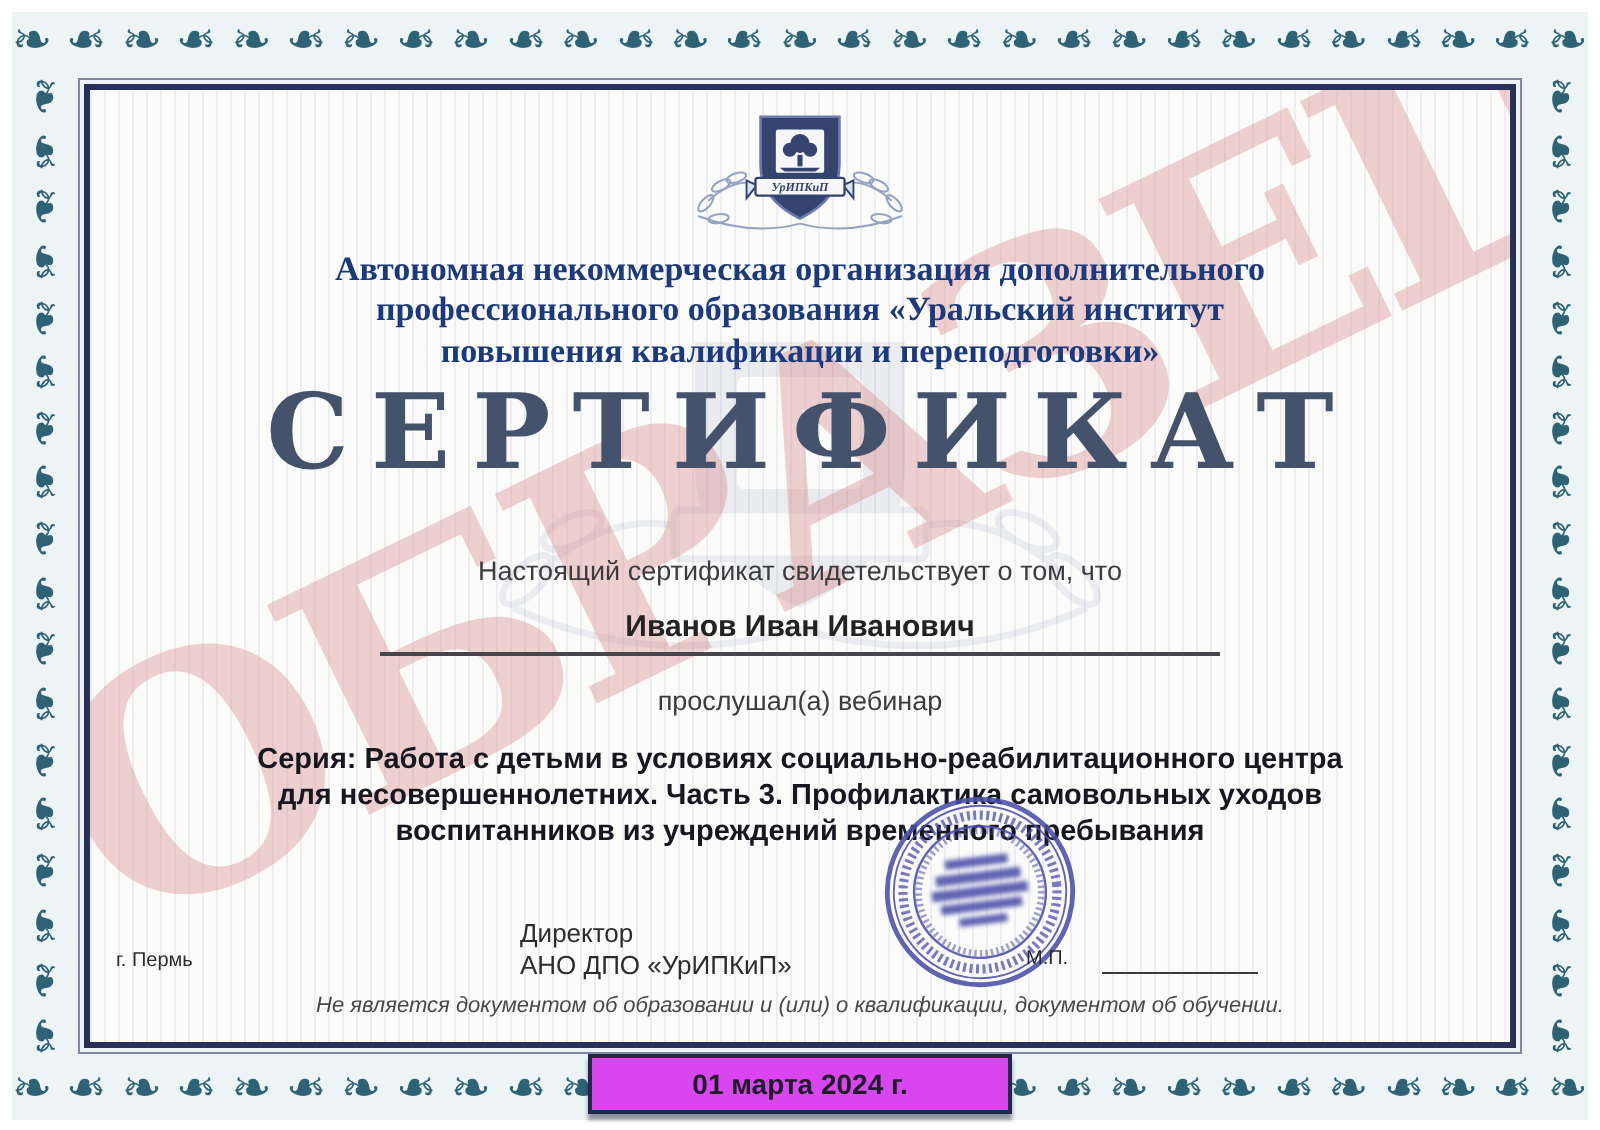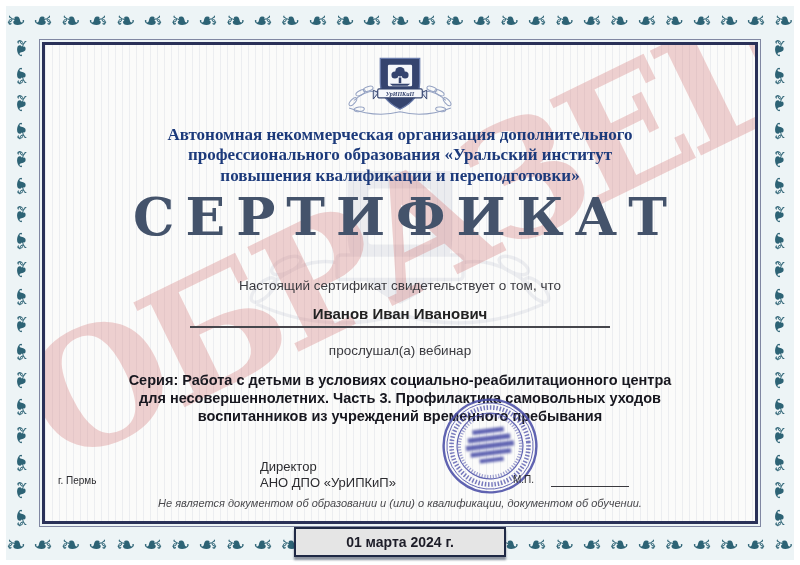--- a/index.html
+++ b/index.html
@@ -54,21 +54,21 @@
   .stamp{position:absolute;left:394px;top:350px;width:102px;height:102px;z-index:3;opacity:.88;}
   .director{position:absolute;left:215px;top:414px;z-index:4;text-align:left;
             font-size:13px;line-height:1.25;color:#2c2c30;}
   .city{position:absolute;left:13px;top:430px;z-index:4;font-size:10px;color:#2c2c30;}
   .mp{position:absolute;left:468px;top:429px;z-index:4;font-size:10px;color:#2c2c30;}
   .sig-line{position:absolute;left:506px;top:441px;width:78px;z-index:4;
             border-bottom:1.5px solid #3a3a3e;}
   .disclaimer{position:absolute;left:0;right:0;top:452px;z-index:4;text-align:center;
               font-size:11px;color:#49494d;font-style:italic;}
   .date-box{position:absolute;left:50%;top:527px;transform:translateX(-50%);
-            width:212px;height:30px;z-index:6;background:#e5e5e5;
+            width:212px;height:30px;z-index:6;background:#d946ef;
             border:2px solid #1f2945;box-shadow:0 3px 2px rgba(18,24,48,.45);
             display:flex;align-items:center;justify-content:center;
             font-size:14px;font-weight:700;color:#1d1d28;}
 </style>
 </head>
 <body>
 
 <div class="page">
   <div class="zone">
     <div class="strip h top">

